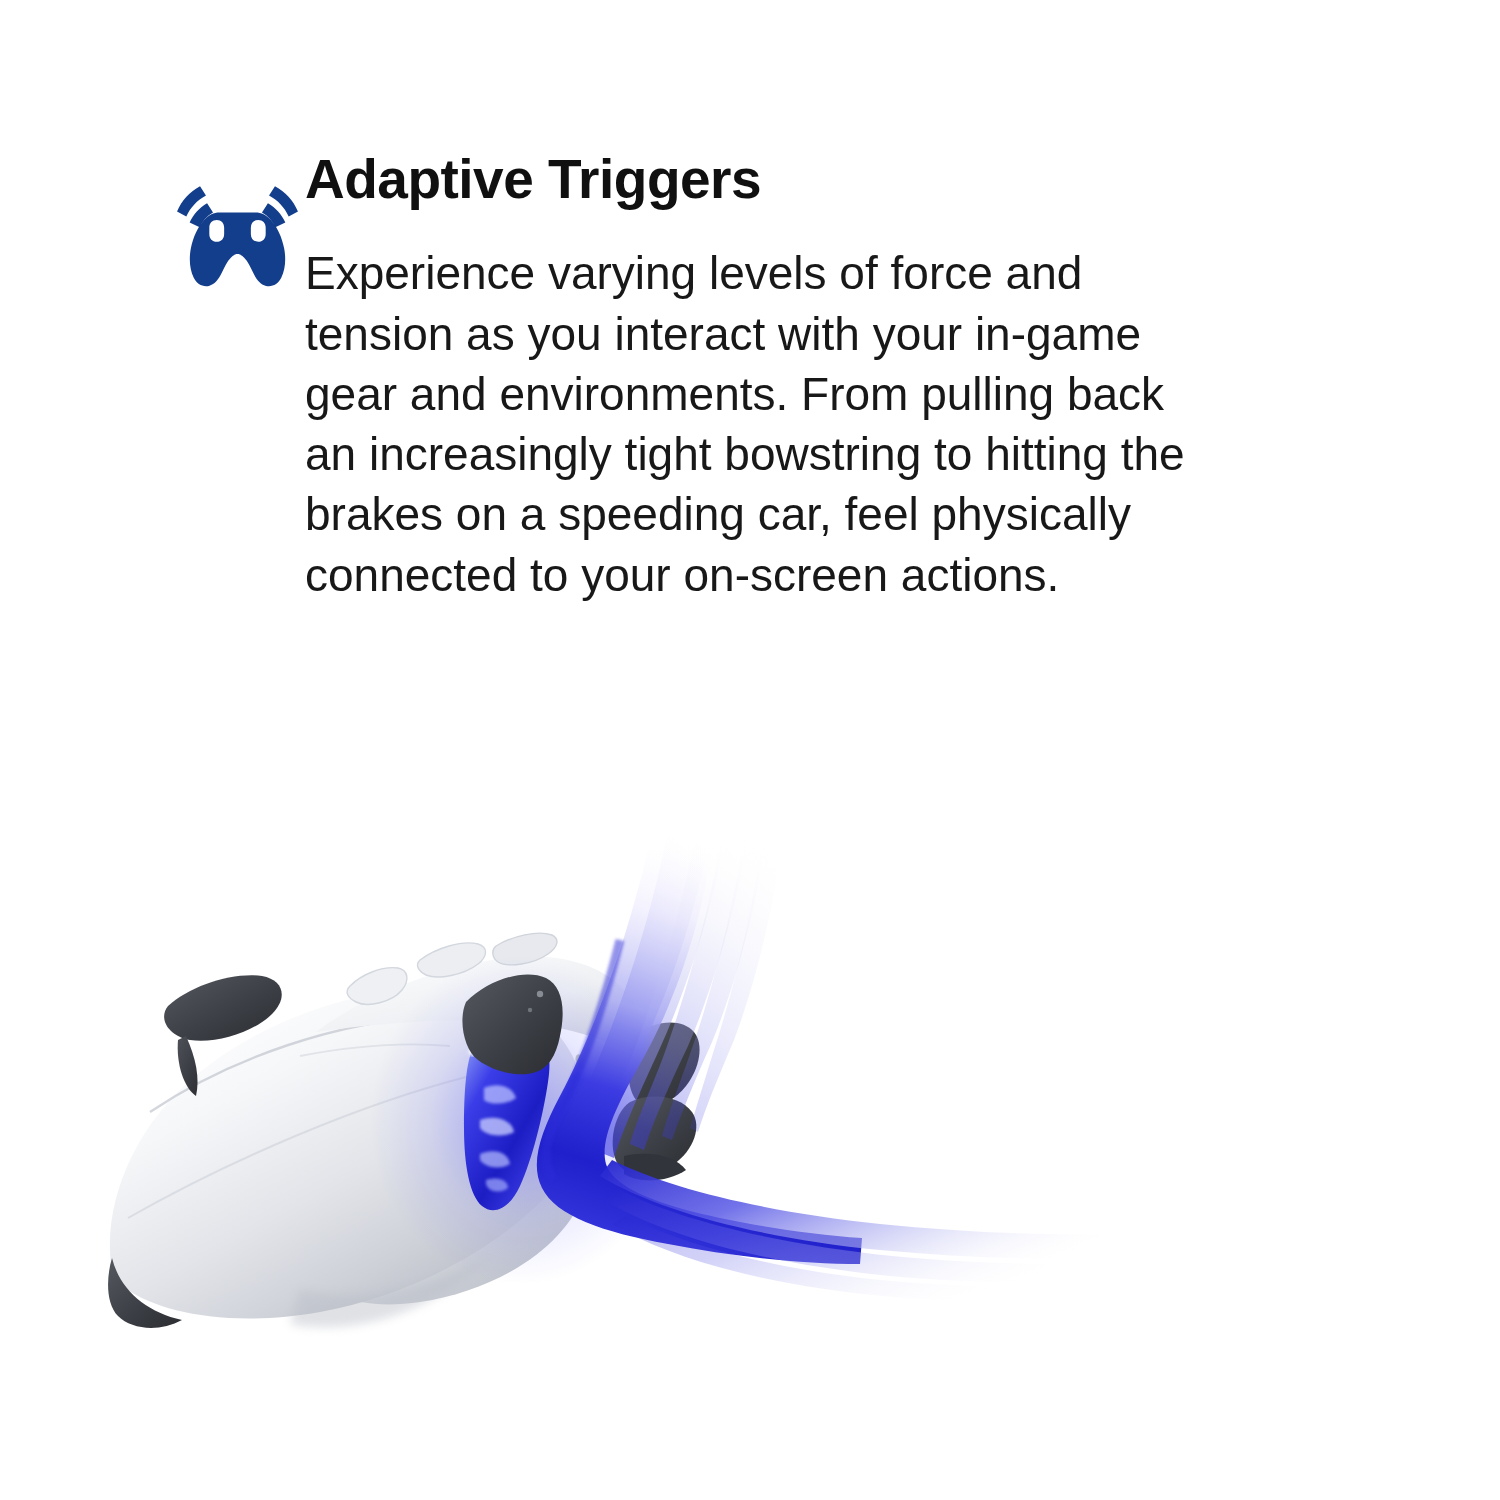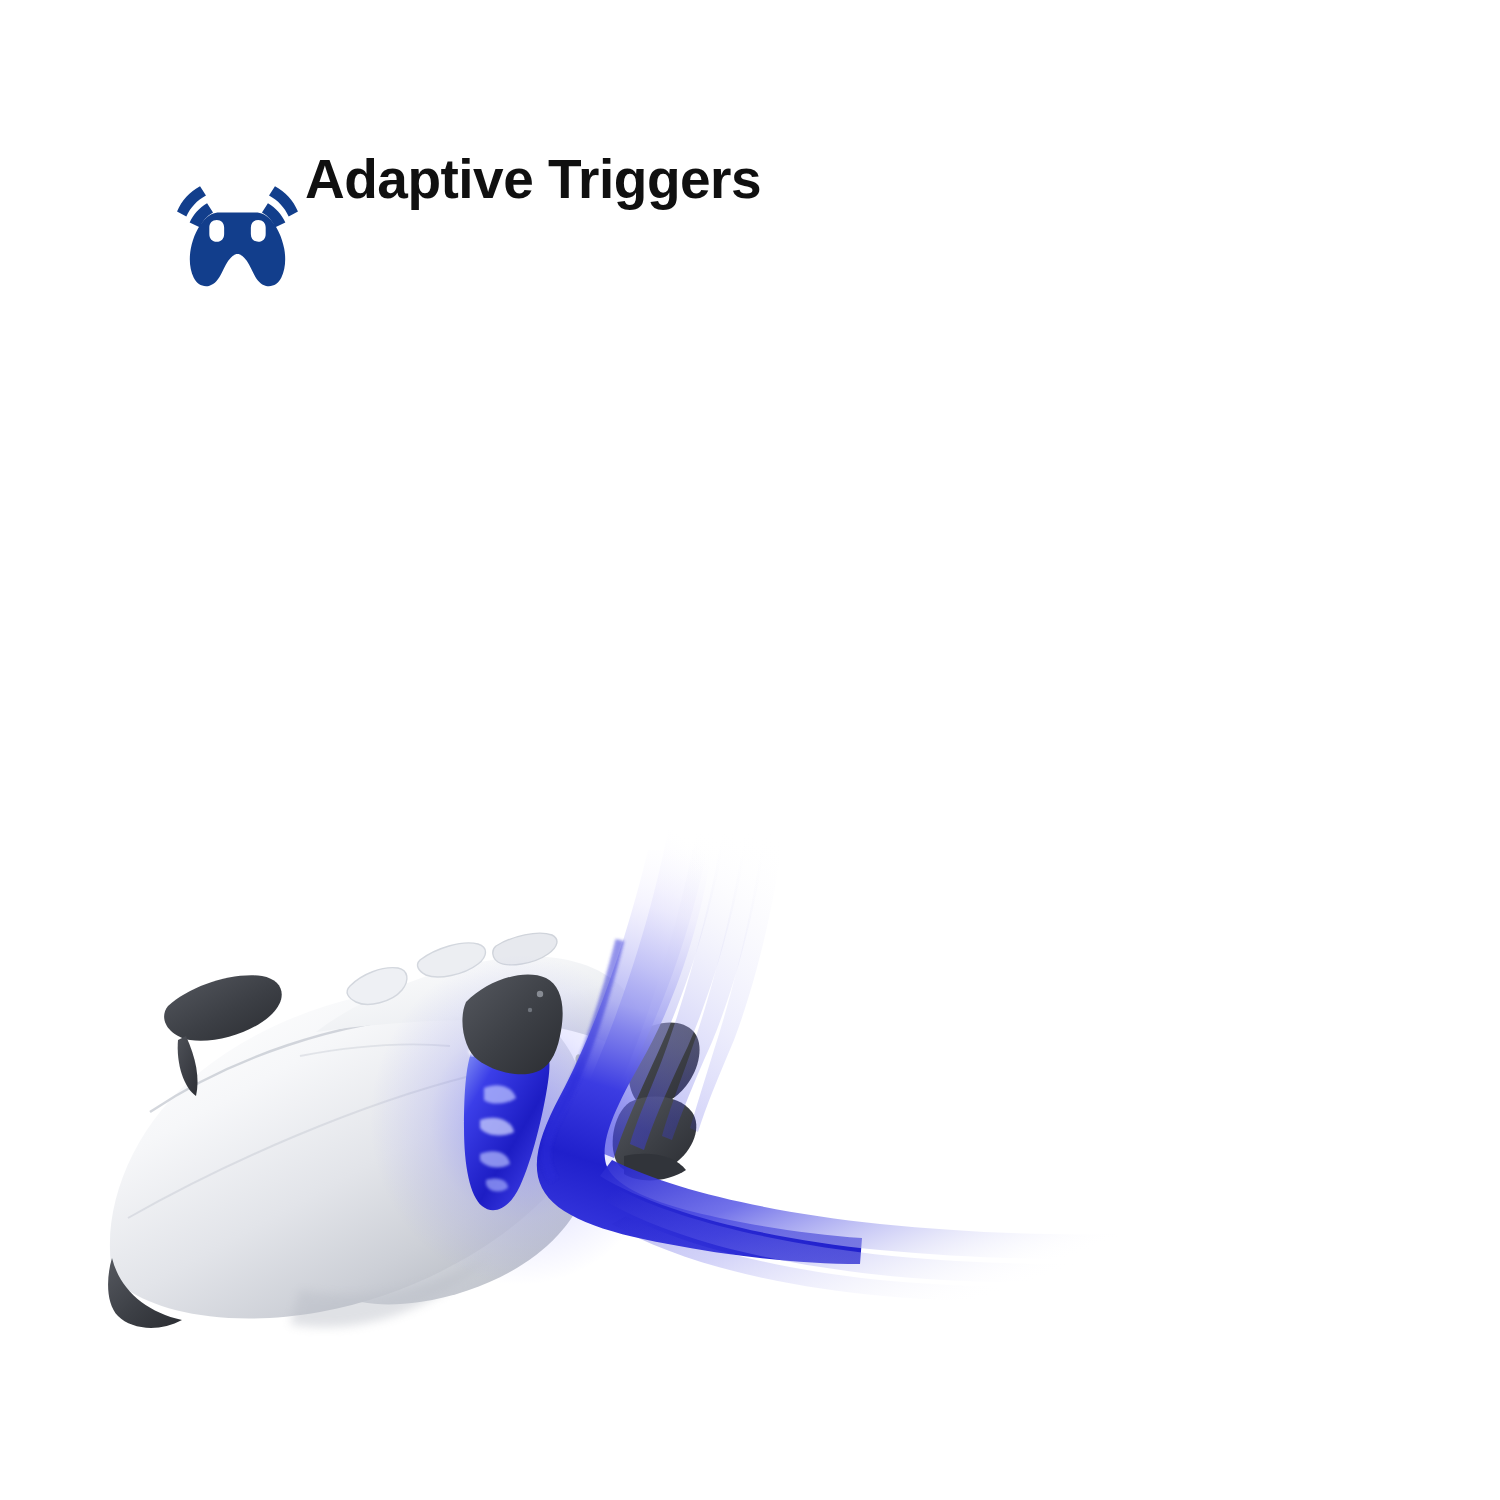--- a/index.html
+++ b/index.html
@@ -143,20 +143,21 @@
             L109 67.5
             C109 61 113 57 119 57
             Z
           "></path>
         </g>
       </svg>
     </div>
 
     <div class="text-cell">
       <h1 class="feature-title">Adaptive Triggers</h1>
+      <p class="feature-body">Experience varying levels of force and tension as you interact with your in-game gear and environments. From pulling back an increasingly tight bowstring to hitting the brakes on a speeding car, feel physically connected to your on-screen actions.</p>
     </div>
 
   </div>
 
   <div class="product-photo">
     <svg viewBox="0 0 1500 620" aria-hidden="true">
       <defs>
 
         <linearGradient id="bodyGrad" x1="0.12" y1="0.08" x2="0.78" y2="0.92">
           <stop offset="0%" stop-color="#ffffff"></stop>

